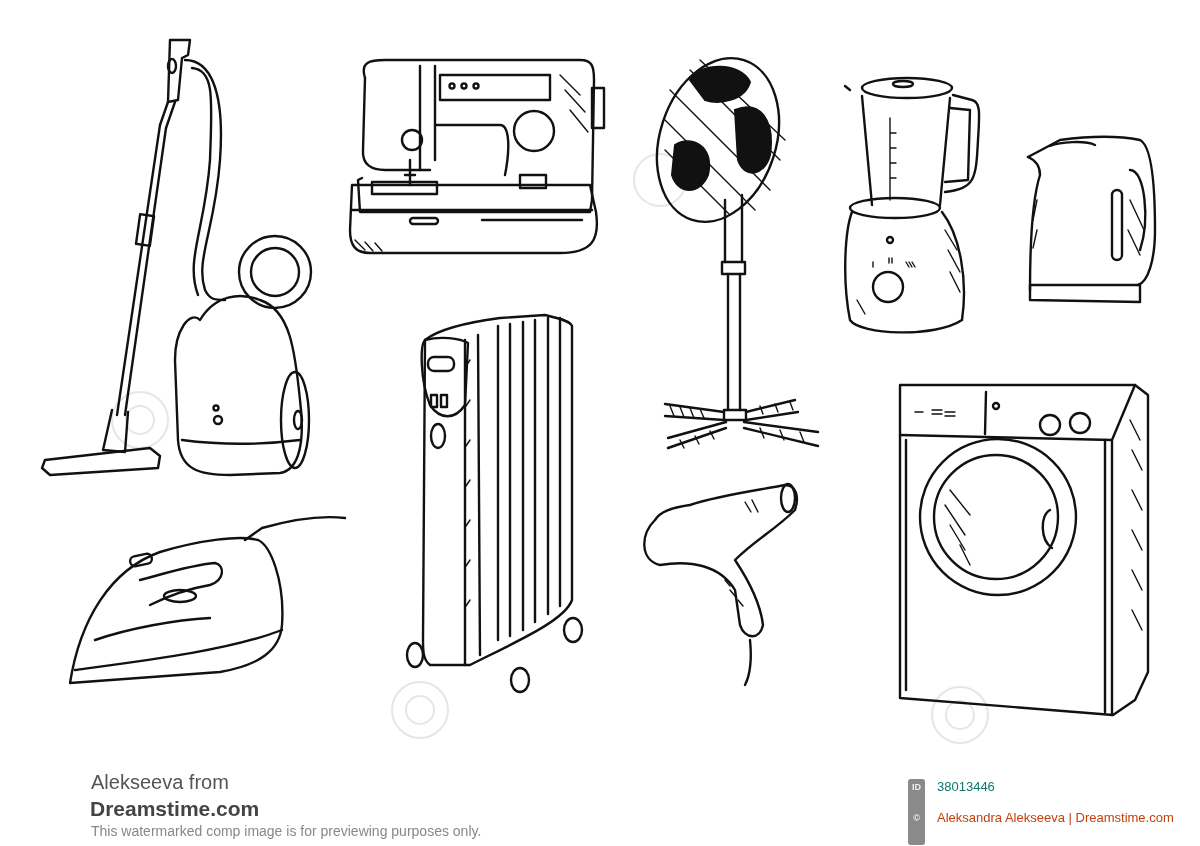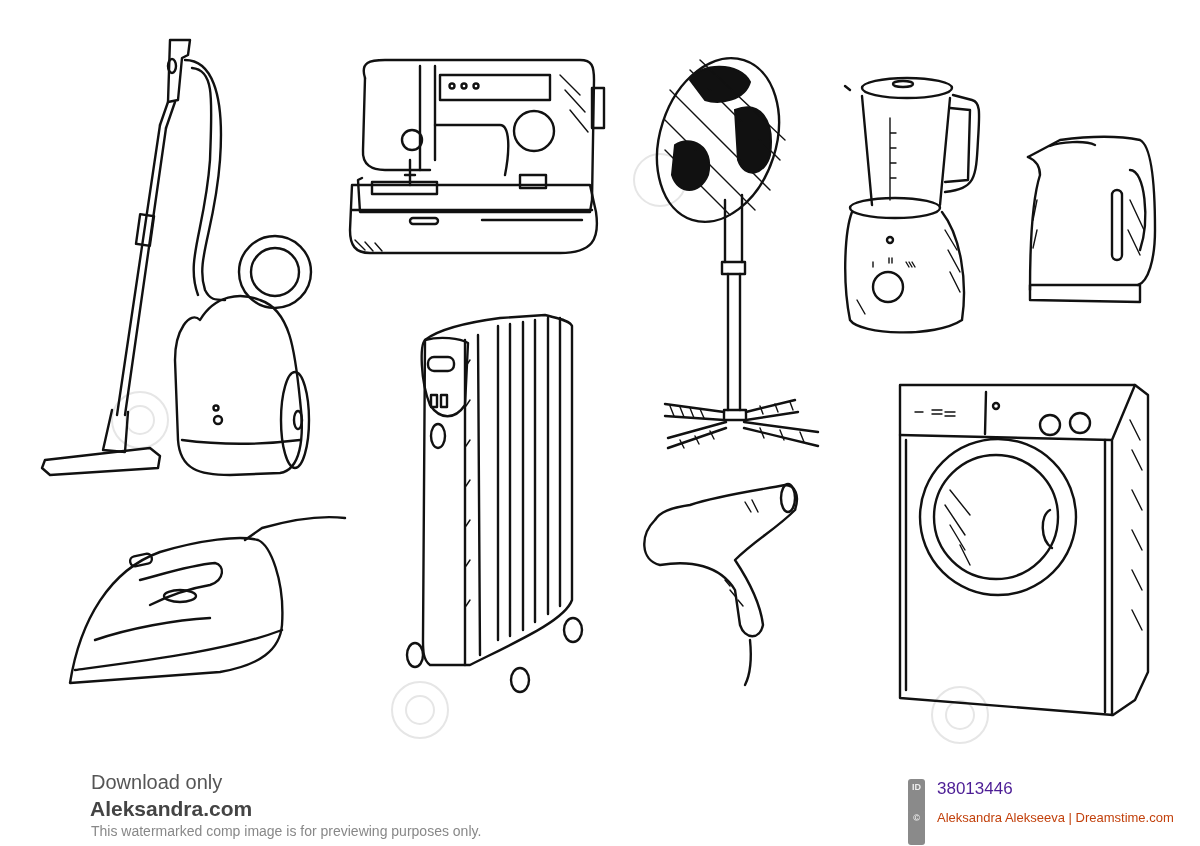--- a/index.html
+++ b/index.html
@@ -11,21 +11,21 @@
   .blk{fill:#111;stroke:#111;stroke-width:2;}
   .wm{fill:none;stroke:#e6e6e6;stroke-width:2;}
   #footer{position:absolute;left:0;top:763px;width:1200px;height:83px;background:#fff;}
   #cutline{position:absolute;left:0;top:763px;width:1200px;height:0;border-top:2px dashed #333;}
   #dl1{position:absolute;left:91px;top:771px;font-size:20px;color:#555;}
   #dl2{position:absolute;left:90px;top:797px;font-size:21px;font-weight:bold;color:#444;}
   #dl3{position:absolute;left:91px;top:823px;font-size:14px;color:#888;}
   .meta-icon{position:absolute;width:17px;height:35px;background:#8a8a8a;border-radius:3px;color:#eee;font-size:9px;font-weight:bold;text-align:center;line-height:17px;}
   #id-icon{left:908px;top:779px;}
   #copy-icon{left:908px;top:810px;}
-  #id-val{position:absolute;left:937px;top:779px;font-size:17px;color:#4c1d95;}
+  #id-val{position:absolute;left:937px;top:779px;font-size:13px;color:#0f766e;}
   #author{position:absolute;left:937px;top:810px;font-size:13px;color:#c2410c;}
 </style>
 </head>
 <body>
 
 <div id="canvas">
 <svg class="art" width="1200" height="760" viewBox="0 0 1200 760">
 
   <g>
     <circle class="wm" cx="140" cy="420" r="28"></circle>
@@ -169,20 +169,20 @@
 </svg>
 </div>
 
 <div id="cutline"></div>
 
 <div id="footer">
   
   
 </div>
 
-<div id="dl1">Download only</div>
-<div id="dl2">Aleksandra.com</div>
+<div id="dl1">Alekseeva from</div>
+<div id="dl2">Dreamstime.com</div>
 <div id="dl3">This watermarked comp image is for previewing purposes only.</div>
 
 <div id="id-icon" class="meta-icon">ID</div>
 <div id="id-val">38013446</div>
 <div id="copy-icon" class="meta-icon">©</div>
 <div id="author">Aleksandra Alekseeva | Dreamstime.com</div>
 
 </body></html>

